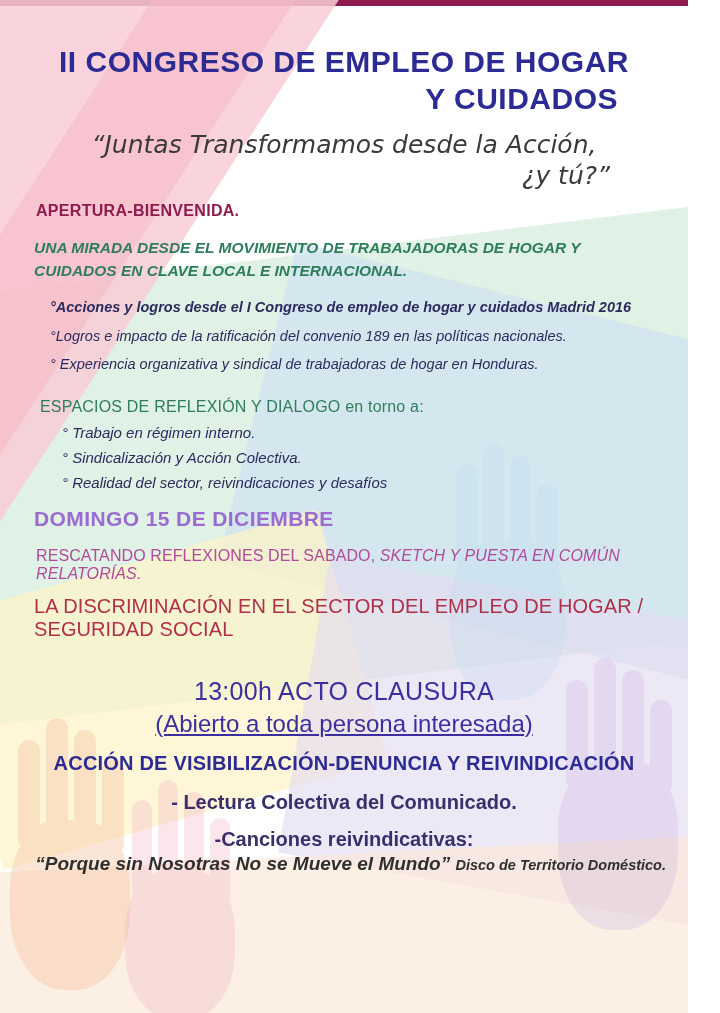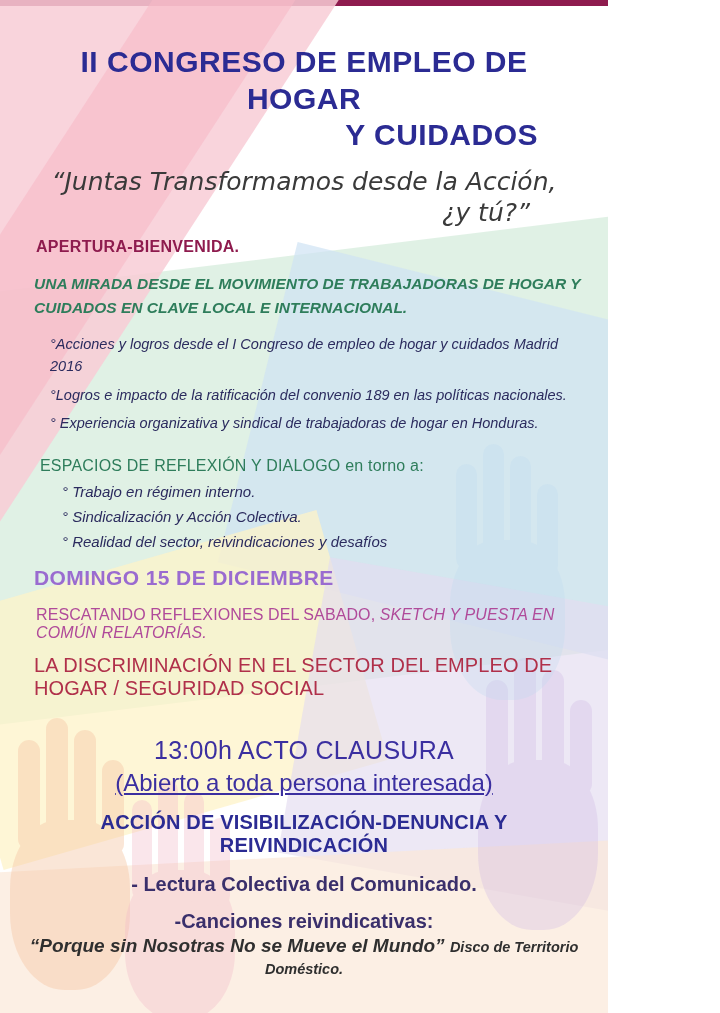--- a/index.html
+++ b/index.html
@@ -8,21 +8,21 @@
   }
   body {
     width: 720px;
     height: 1013px;
     overflow: hidden;
     font-family: "Liberation Sans", sans-serif;
     background: #ffffff;
   }
   .poster {
     position: relative;
-    width: 608px;
+    width: 688px;
     height: 1013px;
     overflow: hidden;
     background: #ffffff;
   }
 
   
   .bg-layer { position: absolute; inset: 0; overflow: hidden; }
 
   .topline {
     position: absolute;
@@ -175,21 +175,21 @@
     max-width: 650px;
   }
 
   .bullet-it {
     margin: 6px 0 0 14px;
     font-size: 14.5px;
     font-style: italic;
     color: #2b2b5e;
     line-height: 1.55;
   }
-  .bullet-it.first { margin-top: 14px; }
+  .bullet-it.first { margin-top: 14px; font-weight: bold; }
 
   .espacios {
     margin: 22px 0 0 18px;
     font-size: 16px;
     color: #2e7d5b;
     letter-spacing: .2px;
   }
   .espacios-item {
     margin: 8px 0 0 26px;
     font-size: 15px;
@@ -253,21 +253,21 @@
   }
   .canciones {
     margin: 14px 0 0 0;
     text-align: center;
     font-size: 20px;
     font-weight: bold;
     color: #3a2f6b;
   }
   .footer-line {
     margin: 2px 0 4px 0;
-    text-align: center;
+    text-align: right;
     font-size: 19px;
     color: #2f2f2f;
   }
   .footer-line .quote { font-style: italic; font-weight: bold; }
   .footer-line .disco { font-size: 14.5px; font-style: italic; font-weight: bold; }
 </style>
 </head>
 <body>
 
 <div class="poster">

